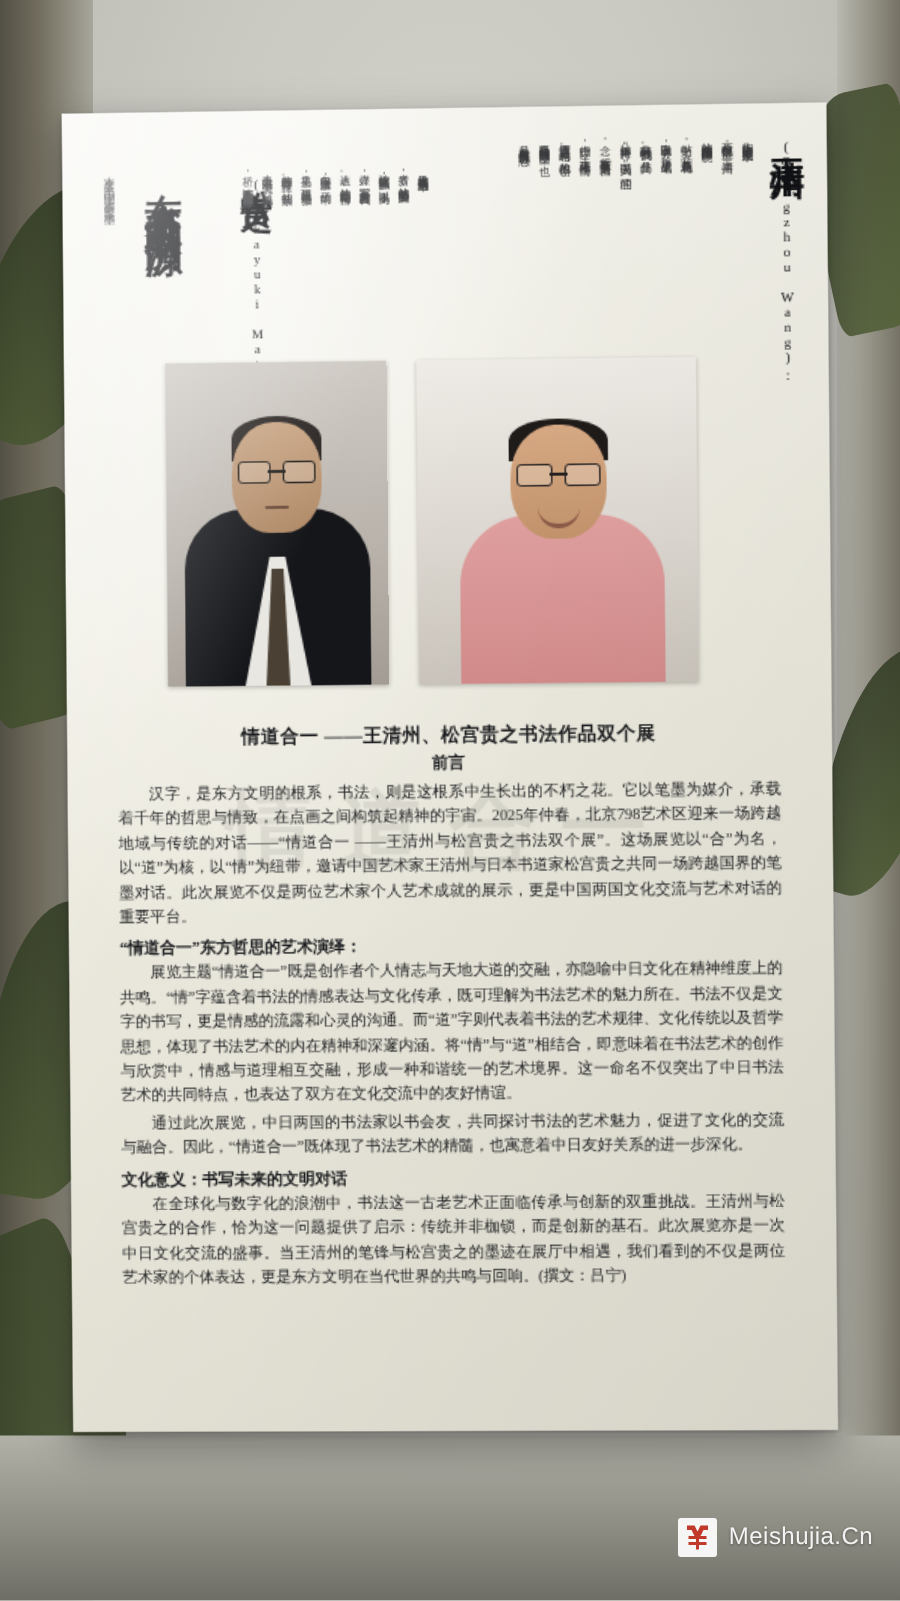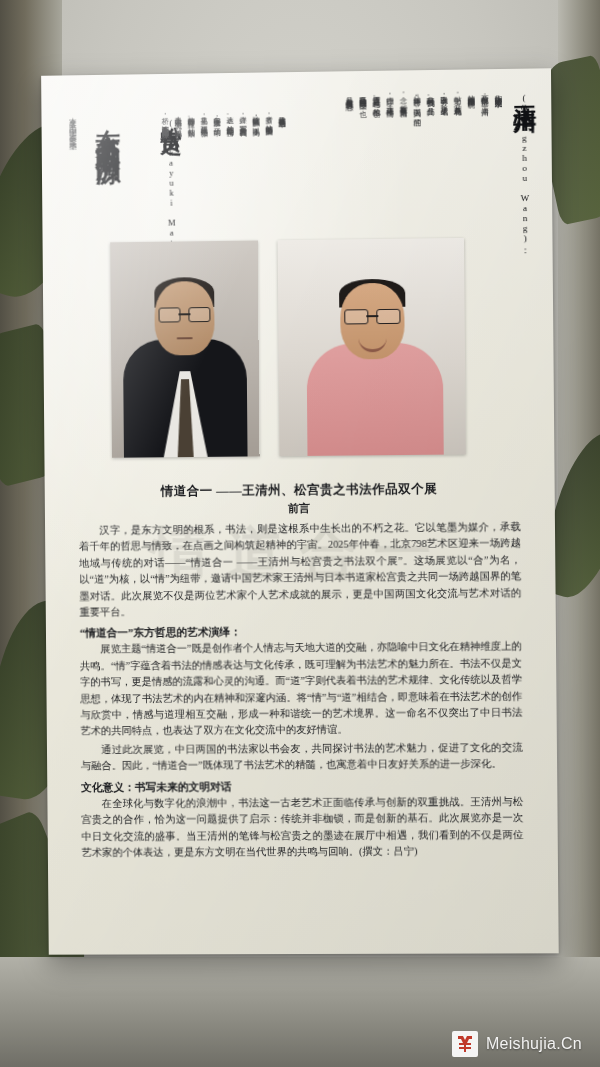--- a/index.html
+++ b/index.html
@@ -117,21 +117,21 @@
   .article p{font-size:10.3px;line-height:16.4px;margin:0 0 2px;text-align:justify;text-indent:2em;}
   .article h4{font-size:10.8px;line-height:16px;margin:4px 0 1px;font-weight:bold;text-indent:0;}
 
   
   .wm{position:absolute;left:0;top:0;width:100%;height:100%;pointer-events:none;
     display:flex;align-items:center;justify-content:center;}
   .wm span{font-size:58px;color:rgba(120,118,110,.14);letter-spacing:16px;font-weight:bold;
     transform:translateY(40px);}
 
   
-  #sitemark{position:absolute;right:18px;bottom:10px;display:flex;align-items:center;gap:8px;
+  #sitemark{position:absolute;right:18px;bottom:29px;display:flex;align-items:center;gap:8px;
     color:rgba(255,255,255,.92);font-family:"Liberation Sans", sans-serif;margin-top:20px;}
   #sitemark .logo{width:26px;height:26px;background:rgba(255,255,255,.92);
     display:flex;align-items:center;justify-content:center;border-radius:2px;}
   #sitemark .logo svg{display:block;}
   #sitemark .txt{font-size:16px;letter-spacing:.3px;text-shadow:0 1px 2px rgba(0,0,0,.4);}
 </style>
 </head>
 <body>
 
 <div id="stage">

